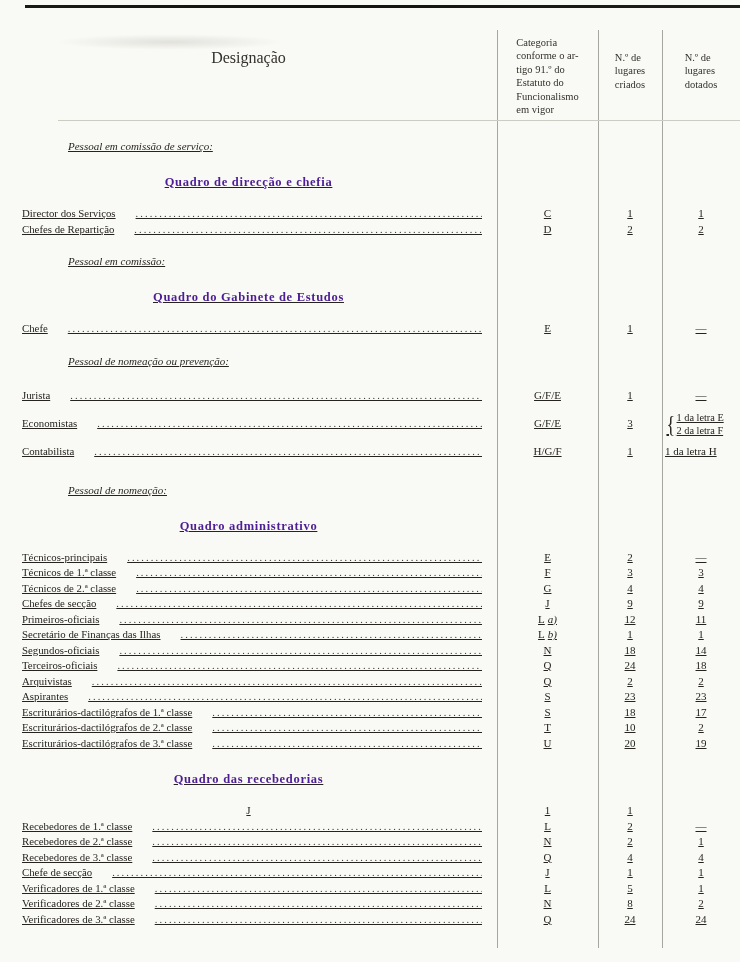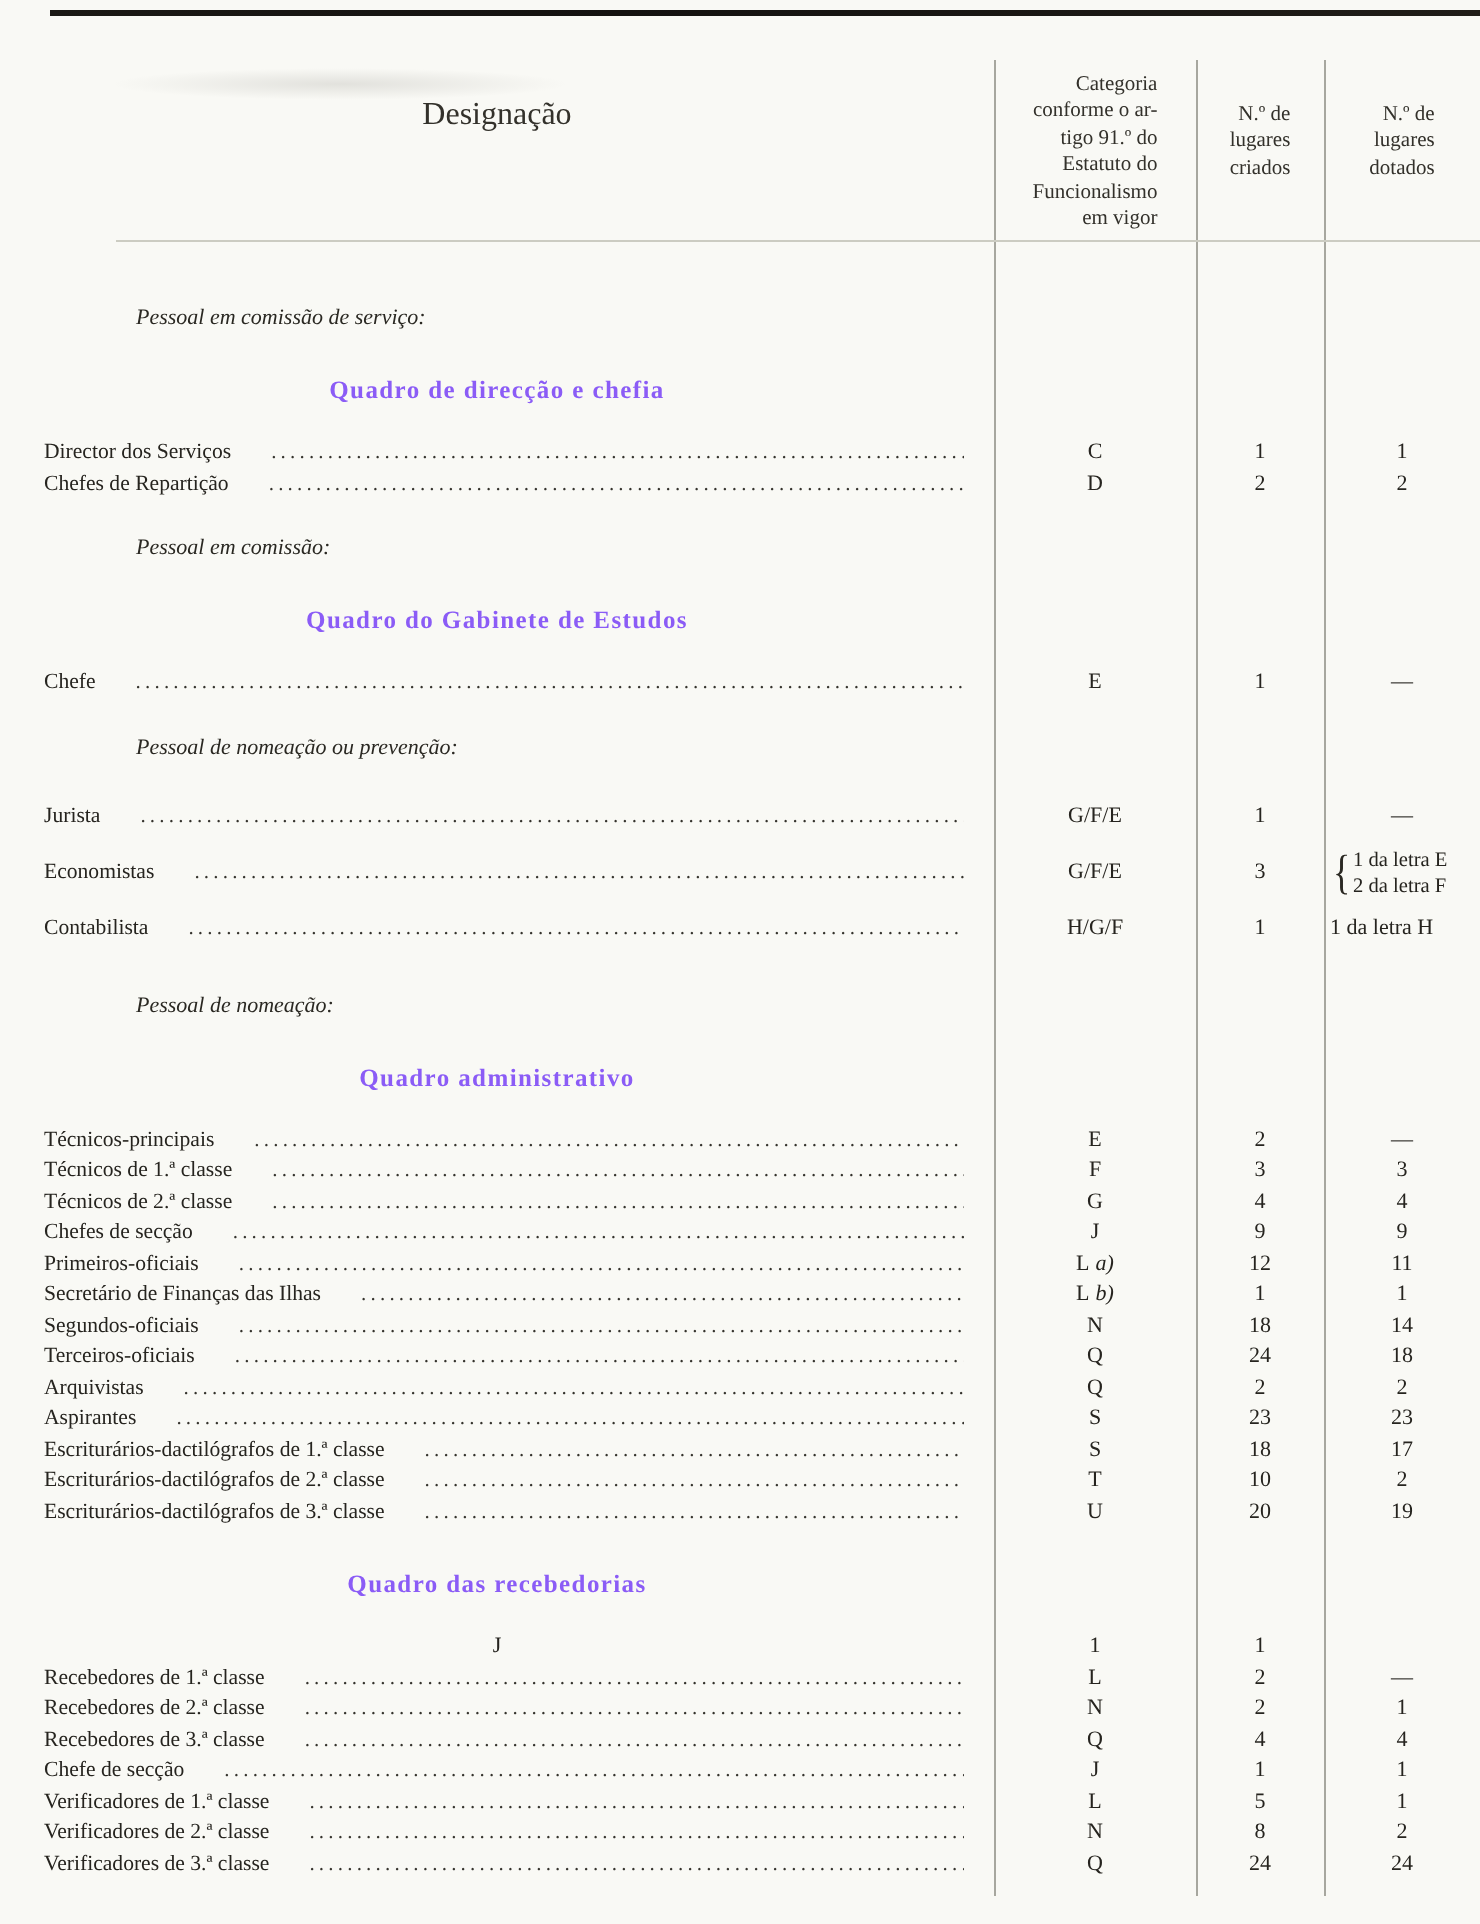--- a/index.html
+++ b/index.html
@@ -33,36 +33,36 @@
     position:absolute; top:120px; left:58px; right:0; height:1px;
     background:#ccccc2;
   }
   
   .thead {
     position:absolute; top:28px; left:0; width:740px; height:92px;
     display:grid; grid-template-columns:497px 101px 64px 78px;
   }
   .hc {
     display:flex; align-items:center; justify-content:center;
-    text-align:right; font-size:10.5px; line-height:13.5px; color:#33312b;
+    text-align:left; font-size:10.5px; line-height:13.5px; color:#33312b;
   }
   .preline { white-space:pre-line; }
   .h-des { font-size:16px; transform:translateY(-16px); }
   .h-cat { transform:translateY(2px); }
   .h-cri, .h-dot { transform:translateY(-3px); }
   
-  .tbody { position:absolute; top:135px; left:0; width:740px; }
+  .tbody { position:absolute; top:122px; left:0; width:740px;text-decoration:underline; }
   .subsection {
     font-style:italic; font-size:11px; line-height:15px;
     margin:17px 0 13px 68px; color:#2a2822;
   }
   .heading {
     width:497px; text-align:center; font-weight:bold;
     font-size:12.5px; line-height:16px; letter-spacing:.7px;
-    margin:20px 0 16px 0; color:#8b5cf6;
+    margin:20px 0 16px 0; color:#4c1d95;
   }
   .rowgroup { width:740px; }
   .row {
     display:grid; grid-template-columns:497px 101px 64px 78px;
     height:15.5px; align-items:baseline;
   }
   .row.tall { height:28px; align-items:center; }
   .c-label {
     display:flex; align-items:baseline;
     padding-left:22px; padding-right:15px; overflow:hidden;

